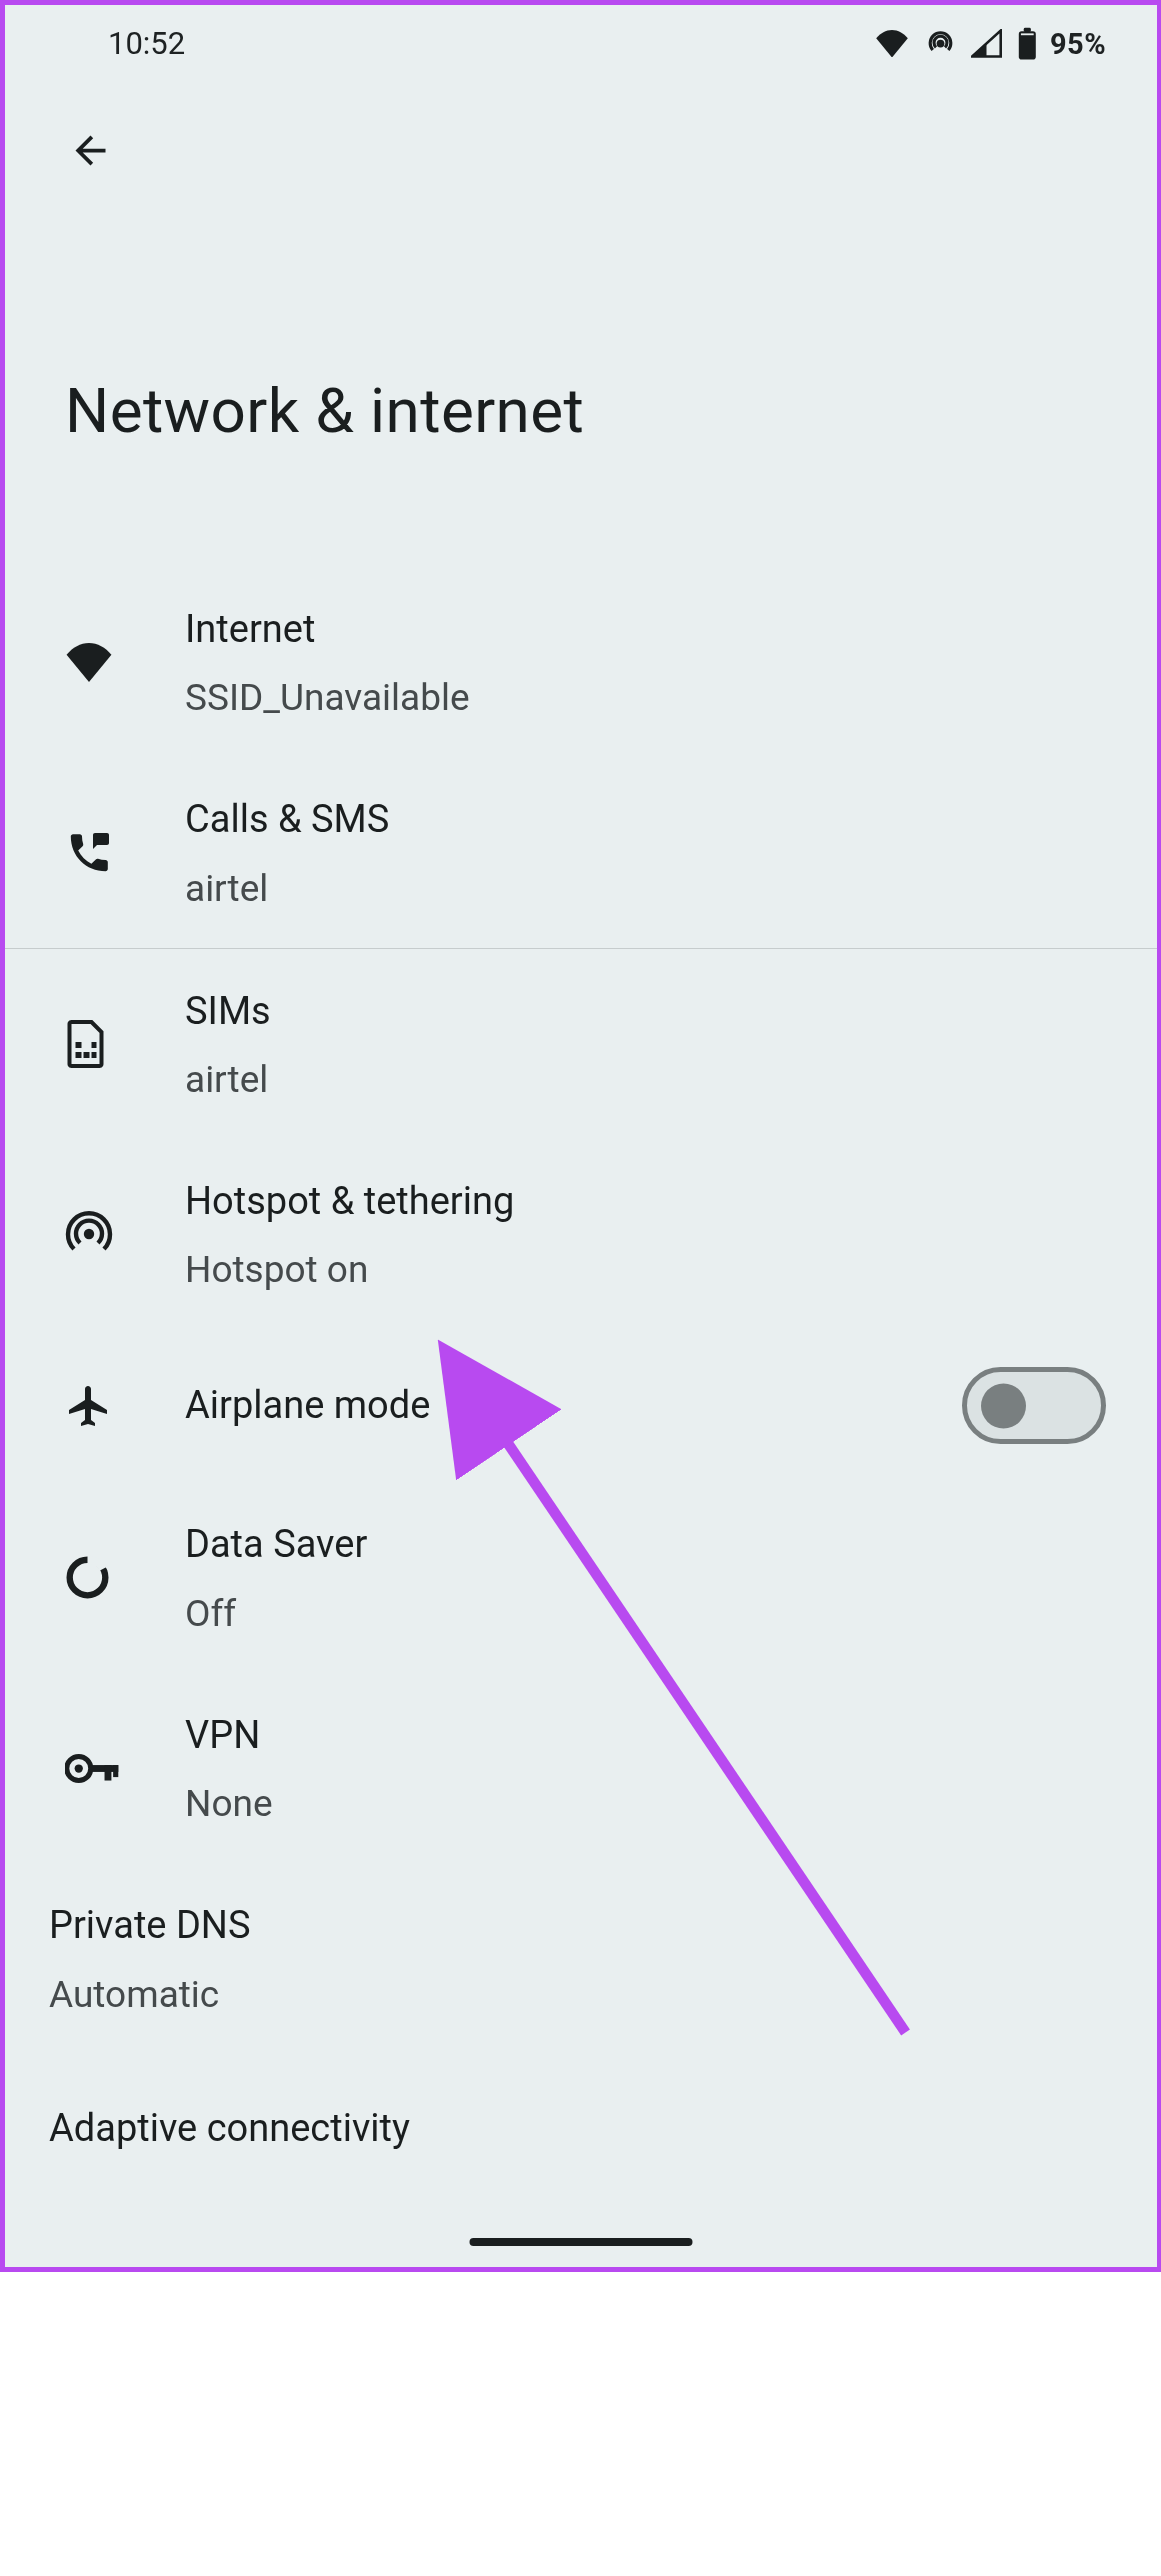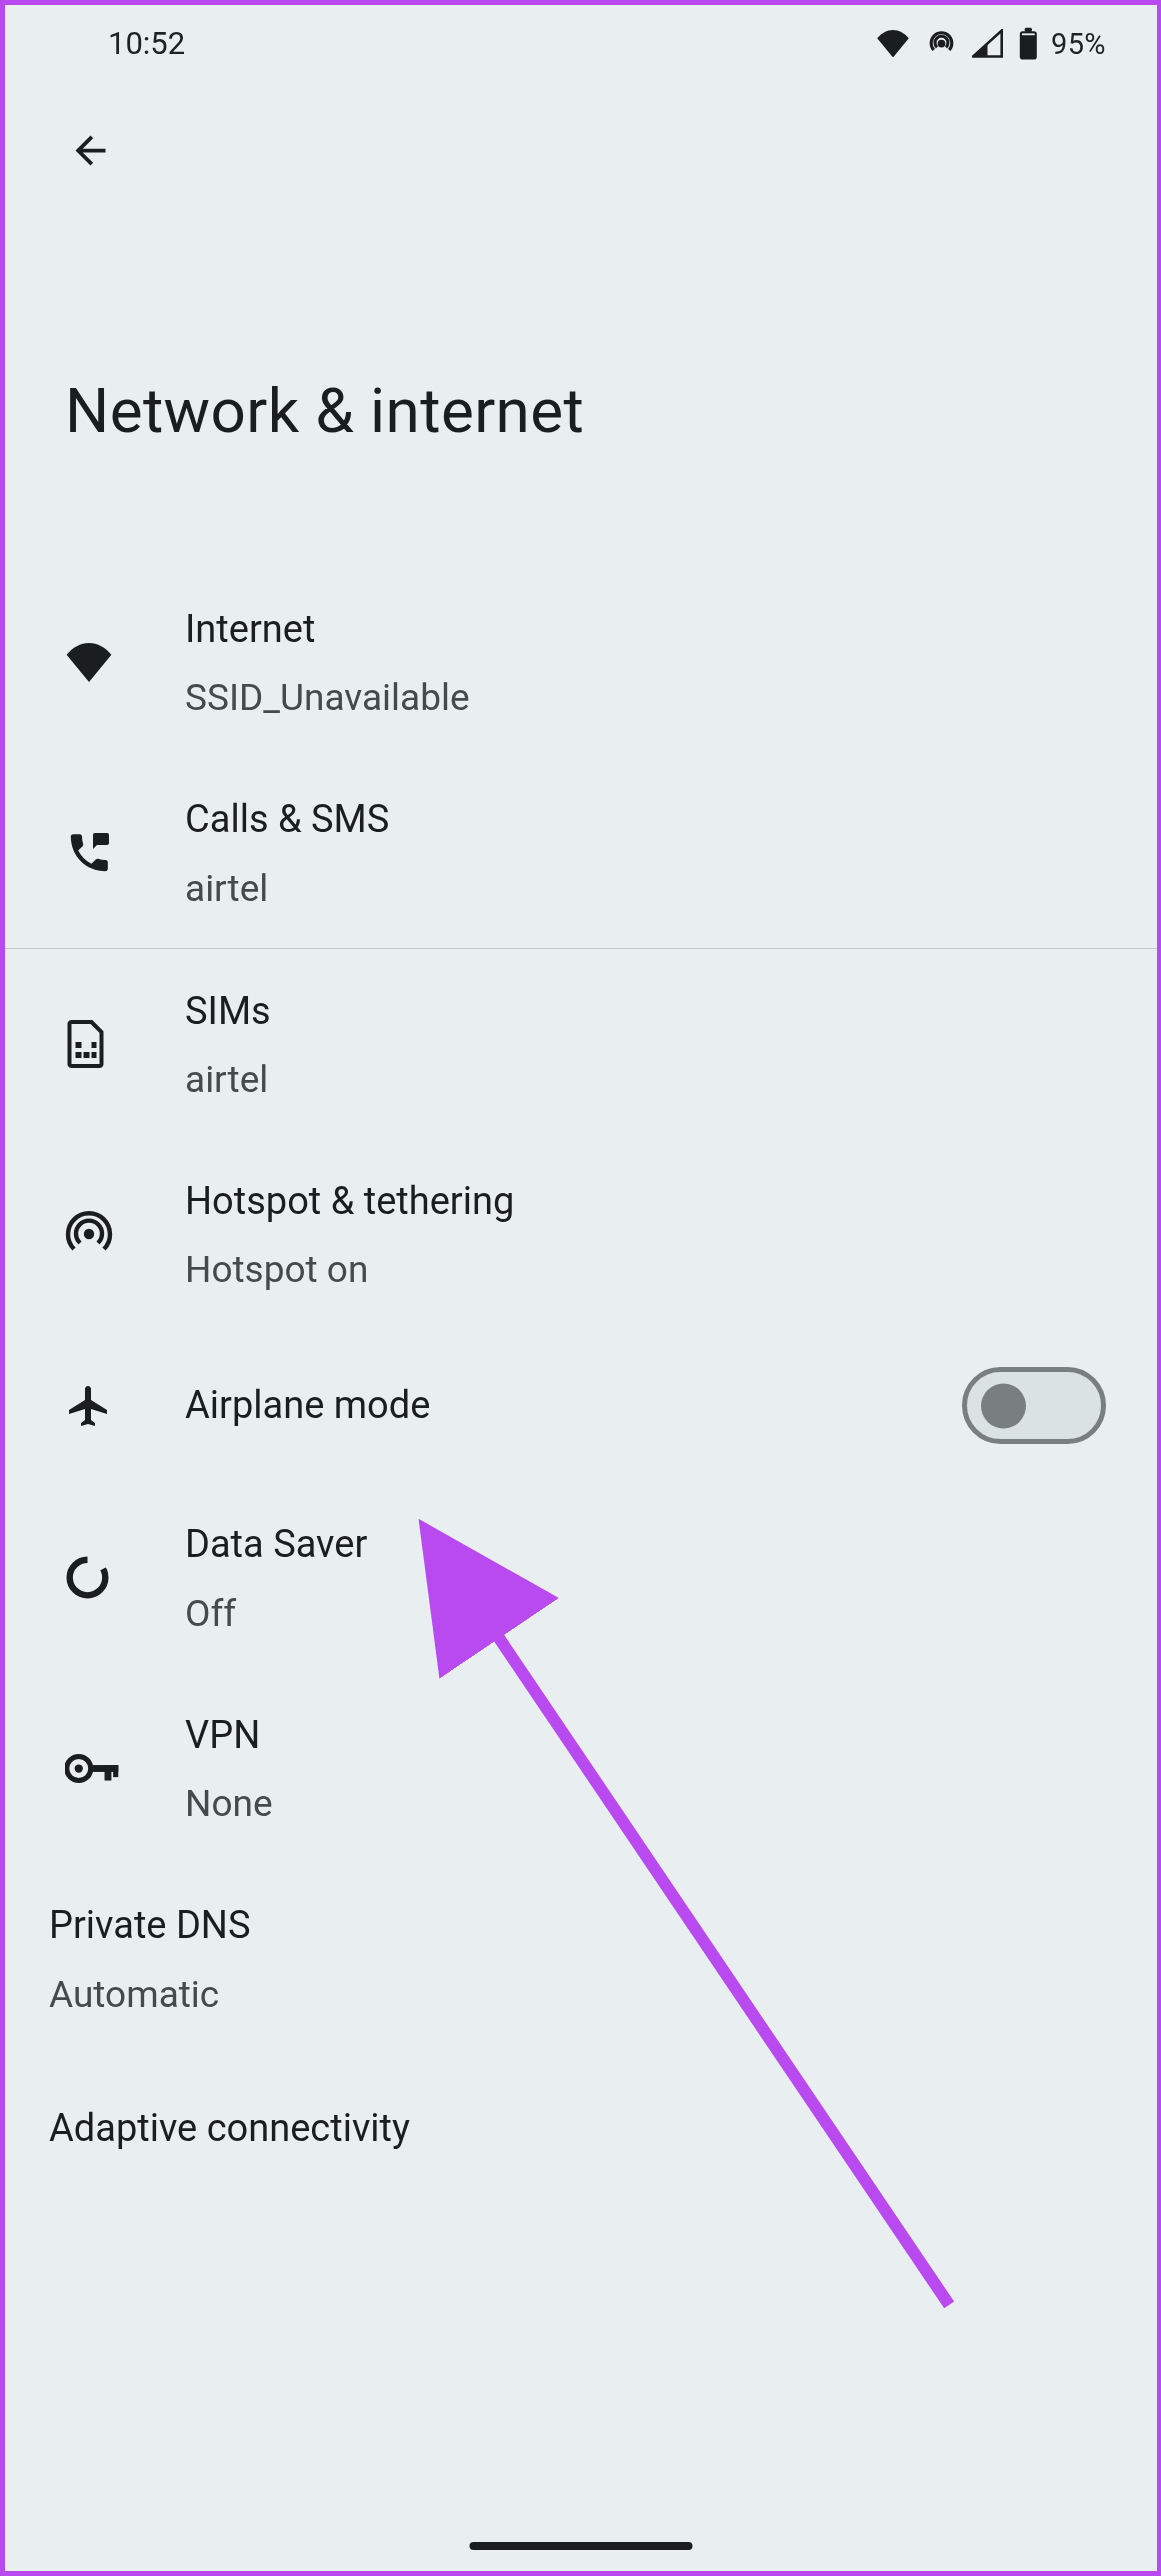--- a/index.html
+++ b/index.html
@@ -5,37 +5,37 @@
   * { box-sizing: border-box; margin: 0; padding: 0; }
   html, body { width: 1162px; height: 2576px; }
   body {
     background: #fff;
     font-family: Roboto, "Helvetica Neue", Arial, sans-serif;
     position: relative;
   }
   .frame {
     position: absolute;
     left: 0; top: 0;
-    width: 1162px; height: 2576px;
+    width: 1162px; height: 2272px;
     border: 5.1px solid #b84af0;
     background: #e9eff0;
     overflow: hidden;
   }
   
   .statusbar {
     display: flex;
     align-items: center;
     height: 77px;
     padding: 0 51px 0 103px;
     font-size: 31px;
     color: #1e2223;
   }
   .statusbar .spacer { flex: 1; }
   .statusbar .ico { margin-left: 15.4px; display: inline-flex; align-items: center; }
-  .battery-pct { margin-left: 12px; font-size: 29px; letter-spacing: 0.4px; }
+  .battery-pct { margin-left: 12px; font-size: 29px; letter-spacing: 0.4px; font-weight: bold; }
 
   
   .appbar {
     padding: 34px 34px 0 51px;
   }
   .back-btn {
     width: 69px; height: 69px;
     display: flex; align-items: center; justify-content: center;
     border-radius: 50%;
     cursor: pointer;

